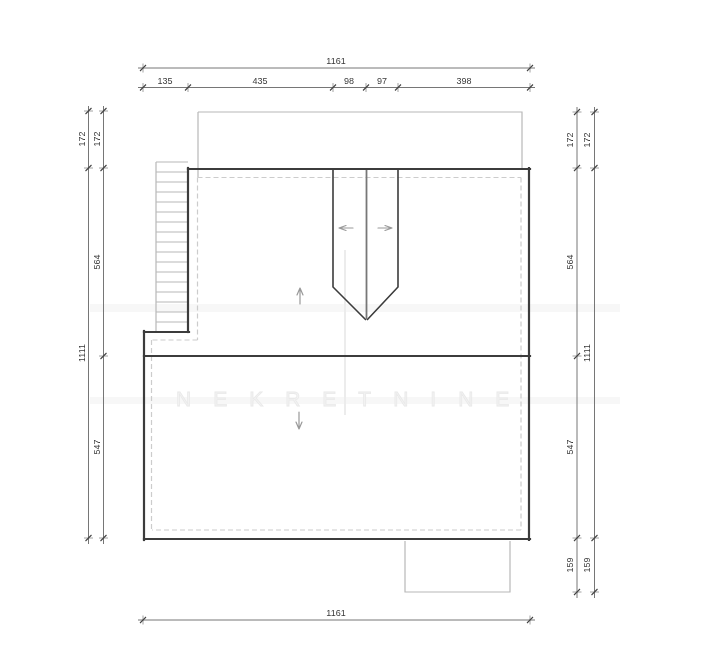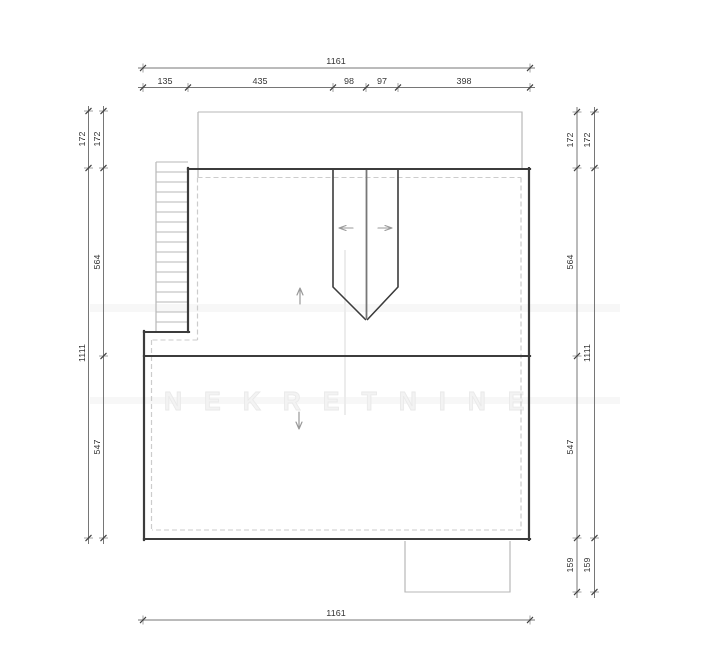--- a/index.html
+++ b/index.html
@@ -11,22 +11,22 @@
   #stage{position:relative;width:709px;height:669px;background:var(--background);
          overflow:hidden;font-family:"Liberation Sans",sans-serif;}
   
   .wm-band{position:absolute;background:#f7f7f7;}
   #wm-band1{left:90px;top:304px;width:530px;height:8px;}
   #wm-band2{left:90px;top:397px;width:530px;height:7px;}
   #wm-main{position:absolute;left:146px;top:234px;font-family:"DejaVu Serif","Liberation Serif",serif;
            font-size:148px;line-height:1;letter-spacing:12px;color:#fbfbfb;
            -webkit-text-stroke:1.2px var(--watermark);user-select:none;white-space:nowrap;}
   #wm-bar{position:absolute;left:344px;top:250px;width:2px;height:165px;background:var(--watermark);}
-  #wm-sub{position:absolute;left:164px;top:386px;font-size:25px;line-height:1.2;letter-spacing:22px;
-          color:#f3f3f3;-webkit-text-stroke:0.8px #e9e9e9;user-select:none;white-space:nowrap;font-weight:bold;}
+  #wm-sub{position:absolute;left:176px;top:386px;font-size:21px;line-height:1.2;letter-spacing:22px;
+          color:#f3f3f3;-webkit-text-stroke:0.8px #e9e9e9;user-select:none;white-space:nowrap;}
   
   svg{position:absolute;left:0;top:0;}
   .wall{stroke:var(--wall);stroke-width:2.2;fill:none;stroke-linecap:square;}
   .wall-thin{stroke:var(--wall);stroke-width:1.6;fill:none;}
   .center{stroke:var(--center-line);stroke-width:1.8;fill:none;}
   .light{stroke:var(--light-line);stroke-width:1.2;fill:none;}
   .dash{stroke:var(--dashed-line);stroke-width:1.2;fill:none;stroke-dasharray:5 3;}
   .arrow{stroke:var(--arrow);stroke-width:1.2;fill:none;stroke-linecap:round;stroke-linejoin:round;}
   .dim{stroke:var(--dim-line);stroke-width:0.9;fill:none;}
   .tick{stroke:#444;stroke-width:1.1;fill:none;}

